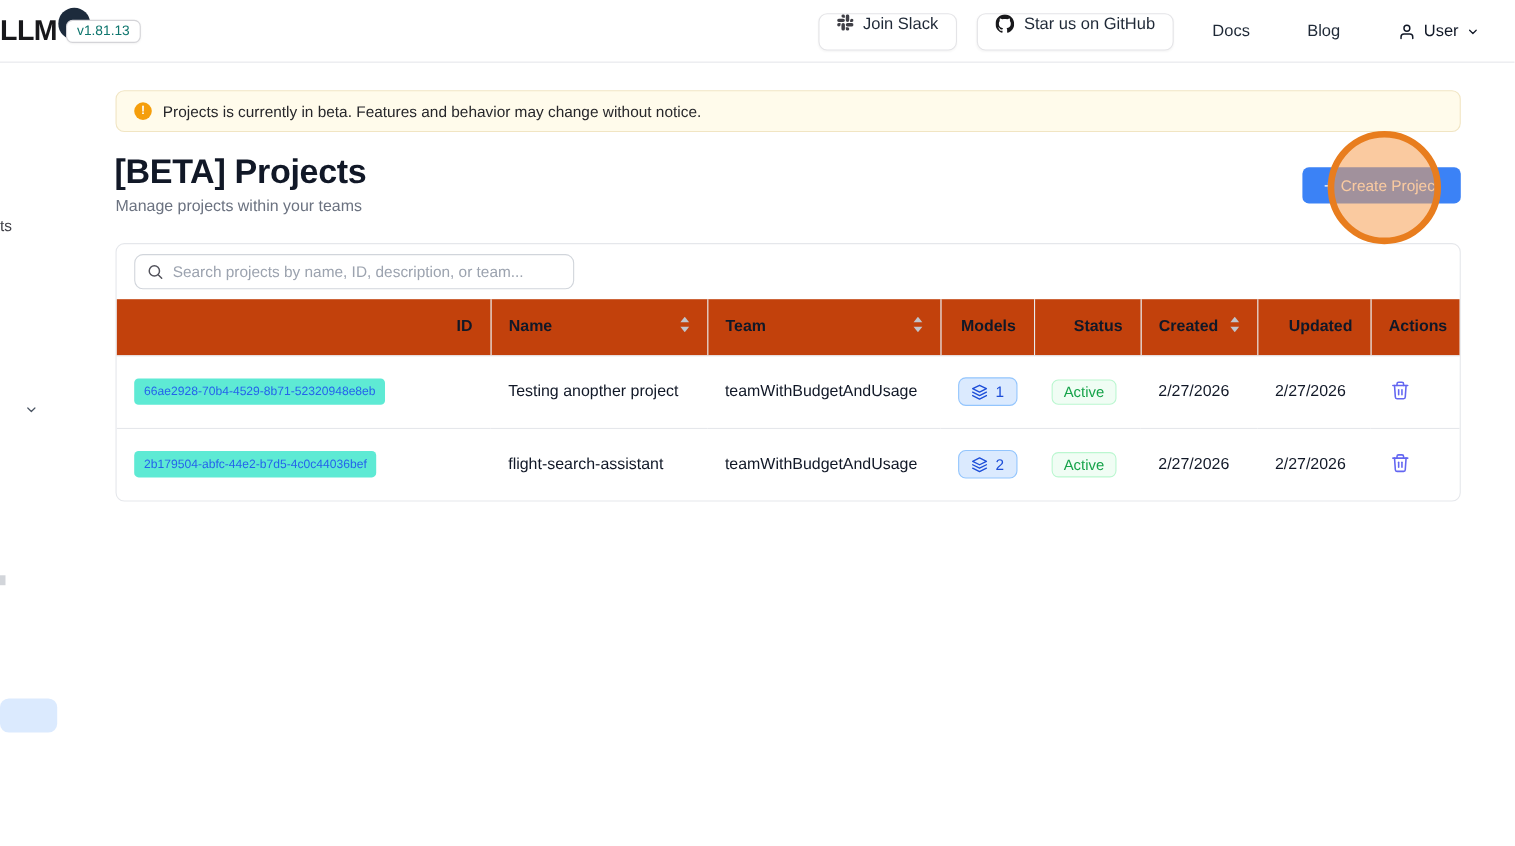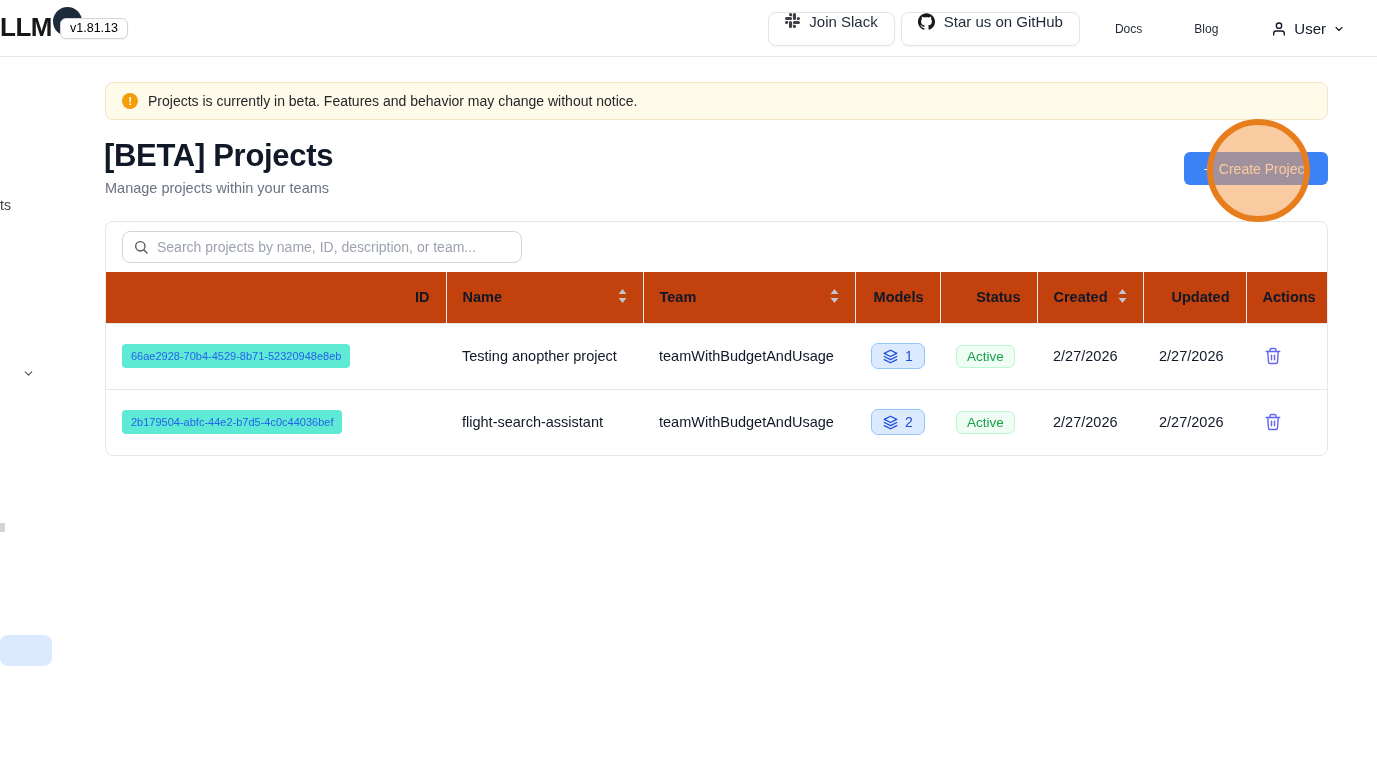--- a/index.html
+++ b/index.html
@@ -22,37 +22,37 @@
     position: absolute; left: 0; top: 12px;
     font-size: 26px; font-weight: 800; color: #18181b; letter-spacing: -0.5px;
   }
   .logo-dot {
     position: absolute; left: 53px; top: 7px; width: 29px; height: 29px;
     border-radius: 50%; background: #1d2b3c; z-index: 1;
   }
   .version-badge {
     position: absolute; left: 60px; top: 18px; z-index: 2;
     background: #fff; border: 1px solid #d4d4d8; border-radius: 6px;
-    font-size: 12.5px; color: #000000; padding: 2px 9px 3px;
+    font-size: 12.5px; color: #0f766e; padding: 2px 9px 3px;
     box-shadow: 0 1px 2px rgba(0,0,0,.05);
   }
   .topnav {
     position: absolute; right: 32px; top: 0; height: 57px;
     display: flex; align-items: center;
   }
   .pill-btn {
     display: inline-flex; gap: 9px;
     height: 34px; padding: 0 16px; background: #fff;
     border: 1px solid #e4e4e7; border-radius: 8px; cursor: pointer;
     font-family: inherit; font-size: 15px; color: #1f2937;
     box-shadow: 0 1px 2px rgba(0,0,0,.04);
   }
-  .pill-btn + .pill-btn { margin-left: 6px; }
+  .pill-btn + .pill-btn { margin-left: 18px; }
   .nav-link {
-    font-size: 12px; color: #1f2937; text-decoration: none; cursor: pointer; text-align: center;
+    font-size: 15px; color: #1f2937; text-decoration: none; cursor: pointer; text-align: center;
   }
   .nav-link.docs { margin-left: 35px; }
   .nav-link.blog { margin-left: 52px; }
   .user-menu {
     margin-left: 53px; display: inline-flex; align-items: center; gap: 7px;
     font-size: 15px; color: #111827; cursor: pointer;
   }
 
   
   .sidebar-fragment-text {

